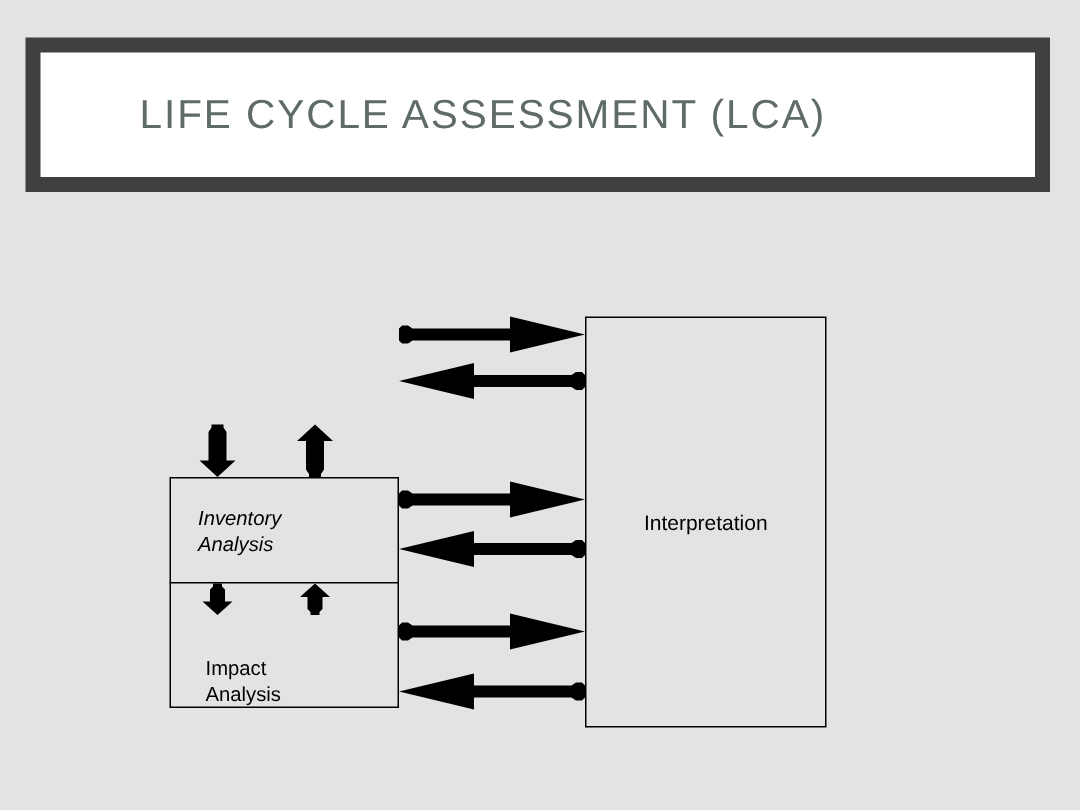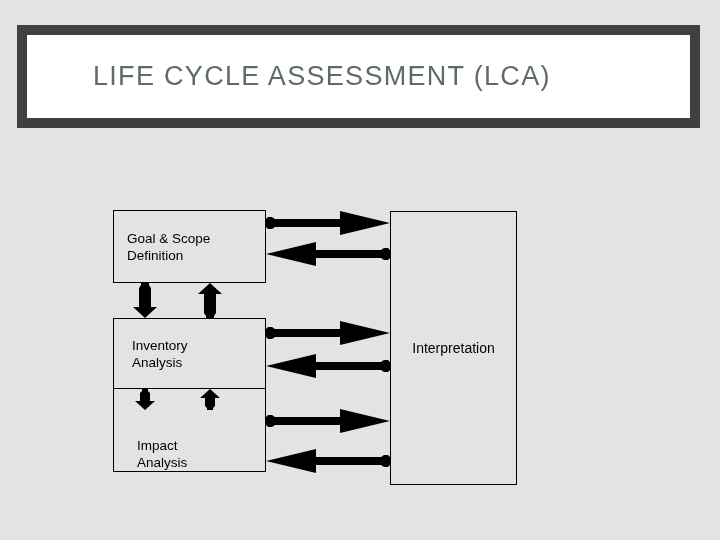--- a/index.html
+++ b/index.html
@@ -65,31 +65,31 @@
     line-height: 17px;
     white-space: pre-line;
   }
 
   #box-goal-scope {
     left: 113px; top: 210px; width: 153px; height: 73px;
   }
   #box-goal-scope .stage-label { padding-left: 13px; }
 
   #box-inventory {
-    left: 113px; top: 318px; width: 153px; height: 71px;
+    left: 113px; top: 318px; width: 153px; height: 71px; font-style: italic;
   }
   #box-inventory .stage-label { padding-left: 18px; }
 
   #box-impact {
     left: 113px; top: 388px; width: 153px; height: 84px; justify-content: flex-end;
   }
   #box-impact .stage-label { padding-left: 23px; }
 
   #box-interpretation {
-    left: 390px; top: 211px; width: 127px; height: 274px;
+    left: 390px; top: 211px; width: 161px; height: 274px;
     align-items: center;
   }
   #box-interpretation .stage-label {
     font-size: 14px;
     text-align: center;
     width: 100%;
   }
 
   
   #arrow-layer {
@@ -103,24 +103,20 @@
 <body>
 
 <div id="title-banner">
   <div id="title-banner-inner">
     <div id="slide-title">LIFE CYCLE ASSESSMENT (LCA)</div>
   </div>
 </div>
 
 <div id="diagram">
 
-  <div class="stage-box" id="box-goal-scope">
-    <div class="stage-label">Goal &amp; Scope
-Definition</div>
-  </div>
 
   <div class="stage-box" id="box-inventory">
     <div class="stage-label">Inventory
 Analysis</div>
   </div>
 
   <div class="stage-box" id="box-impact">
     <div class="stage-label">Impact
 Analysis</div>
   </div>

